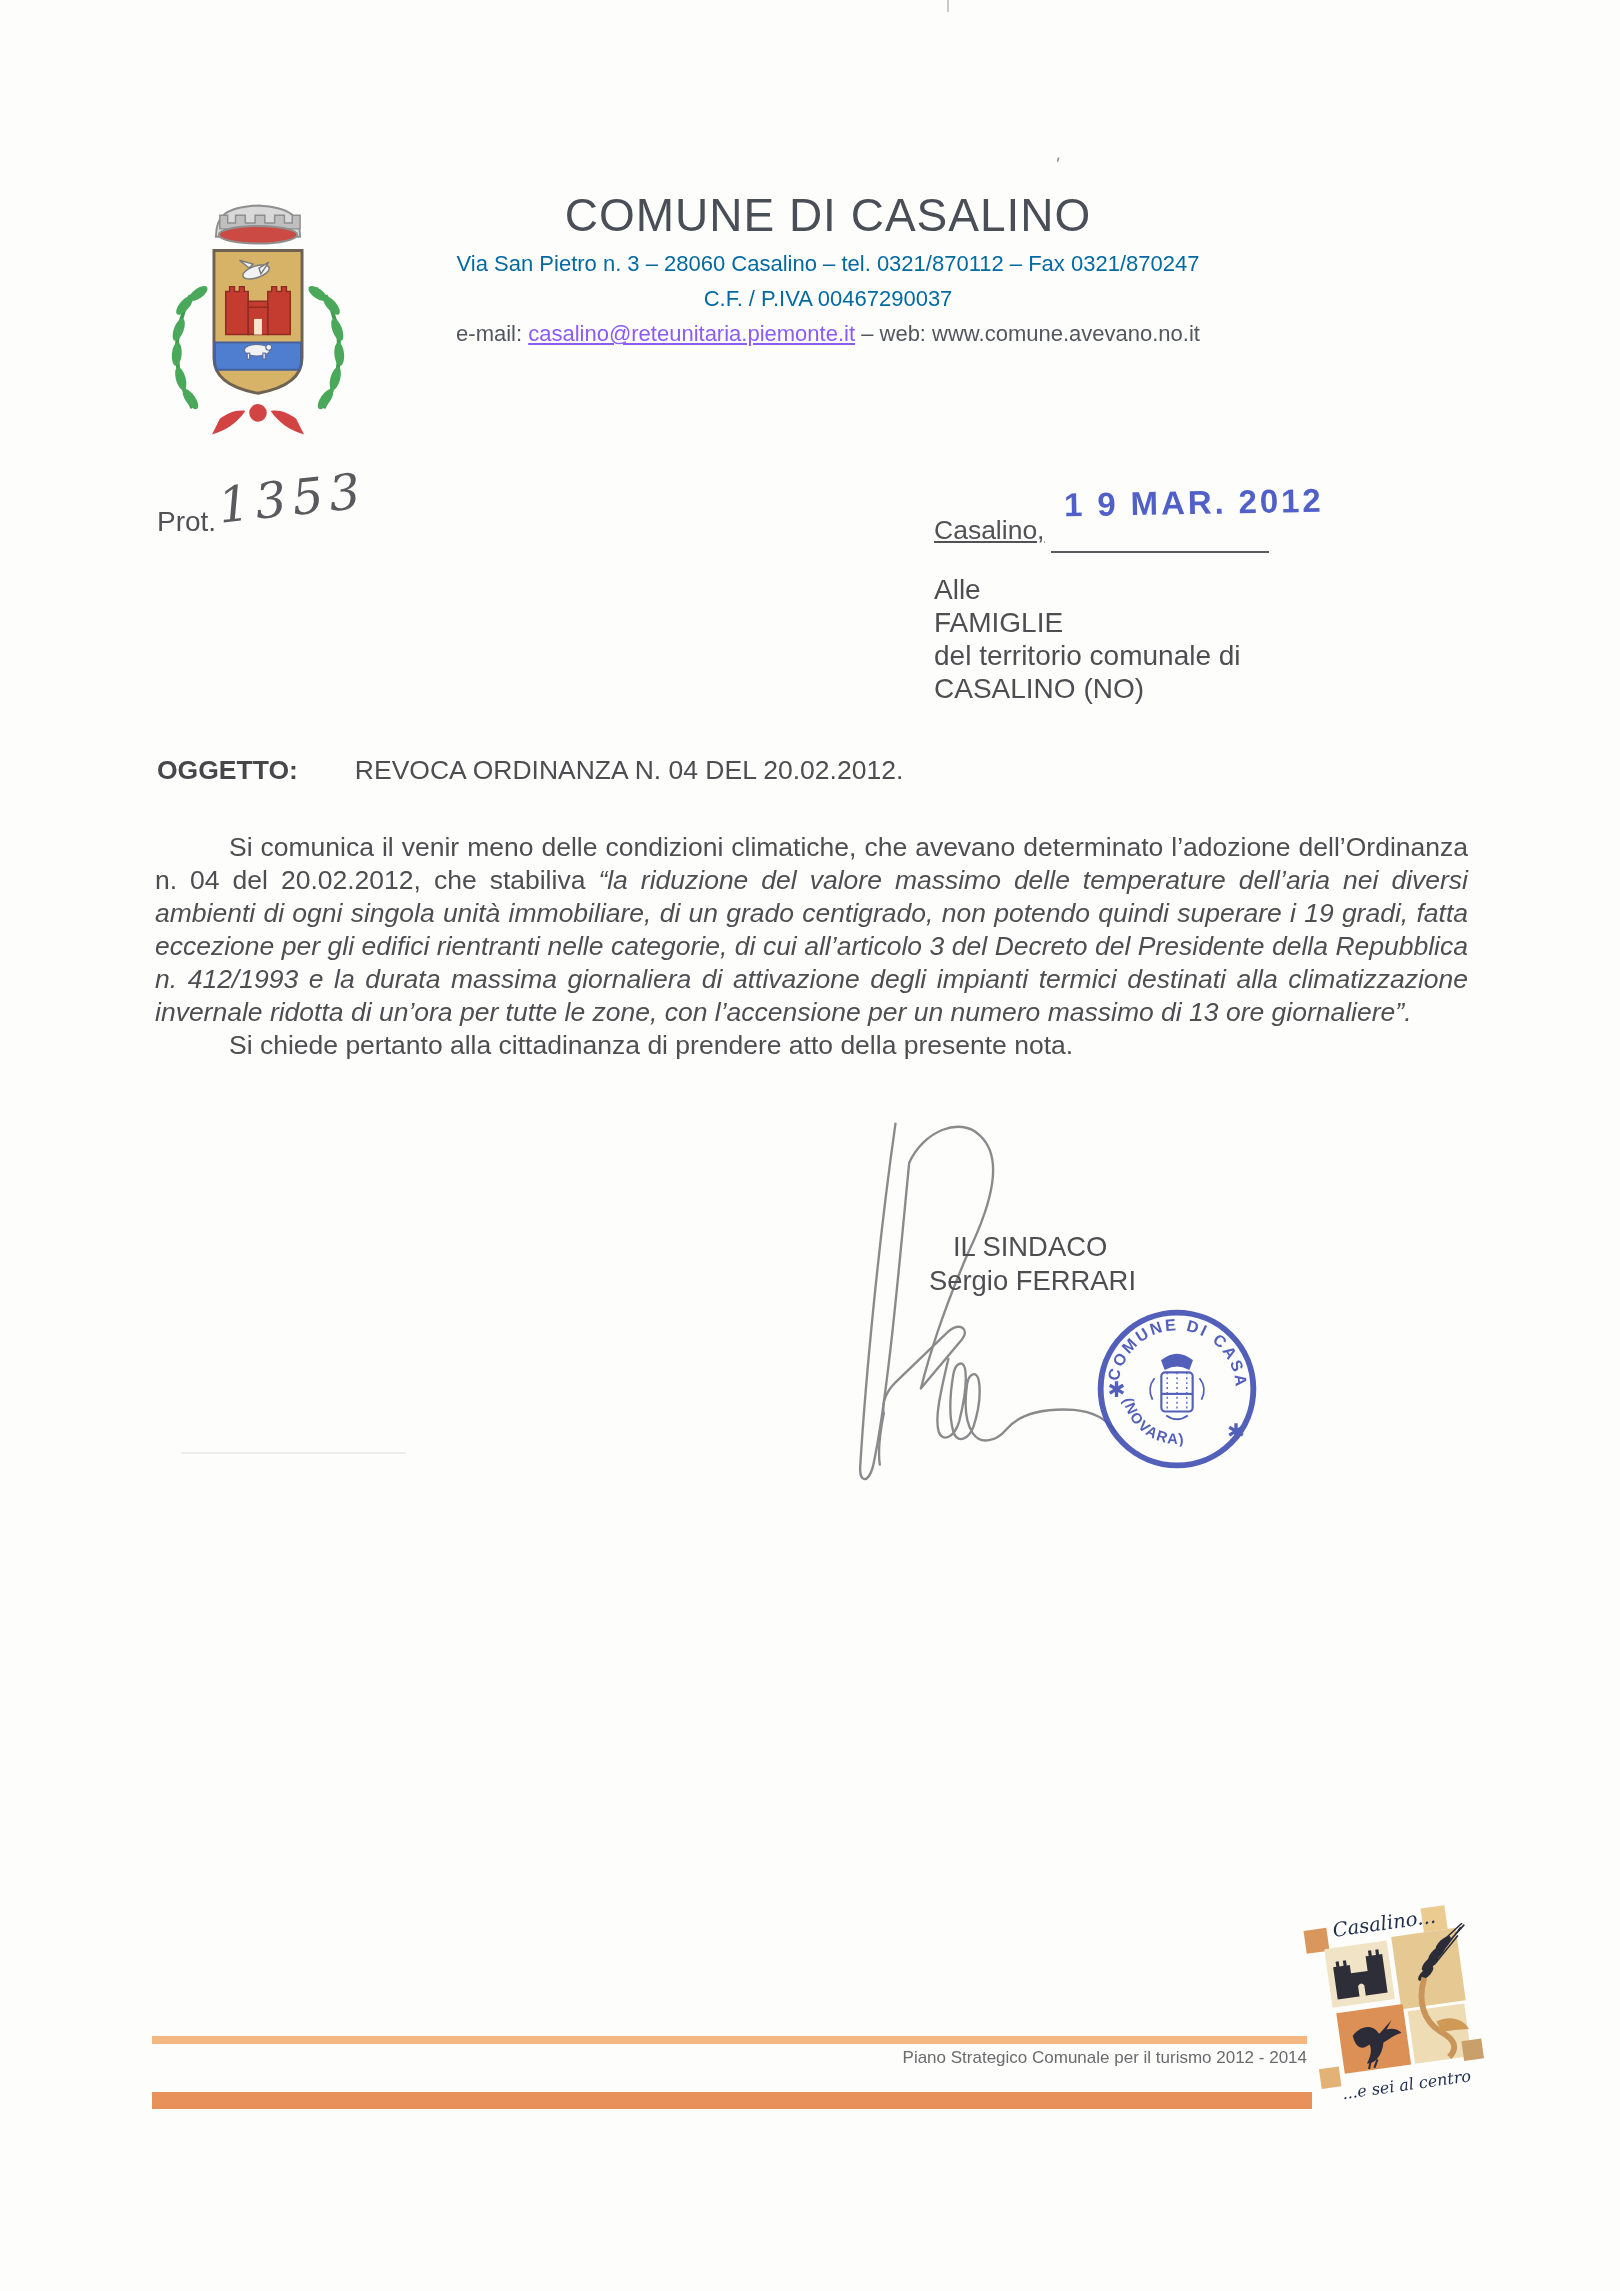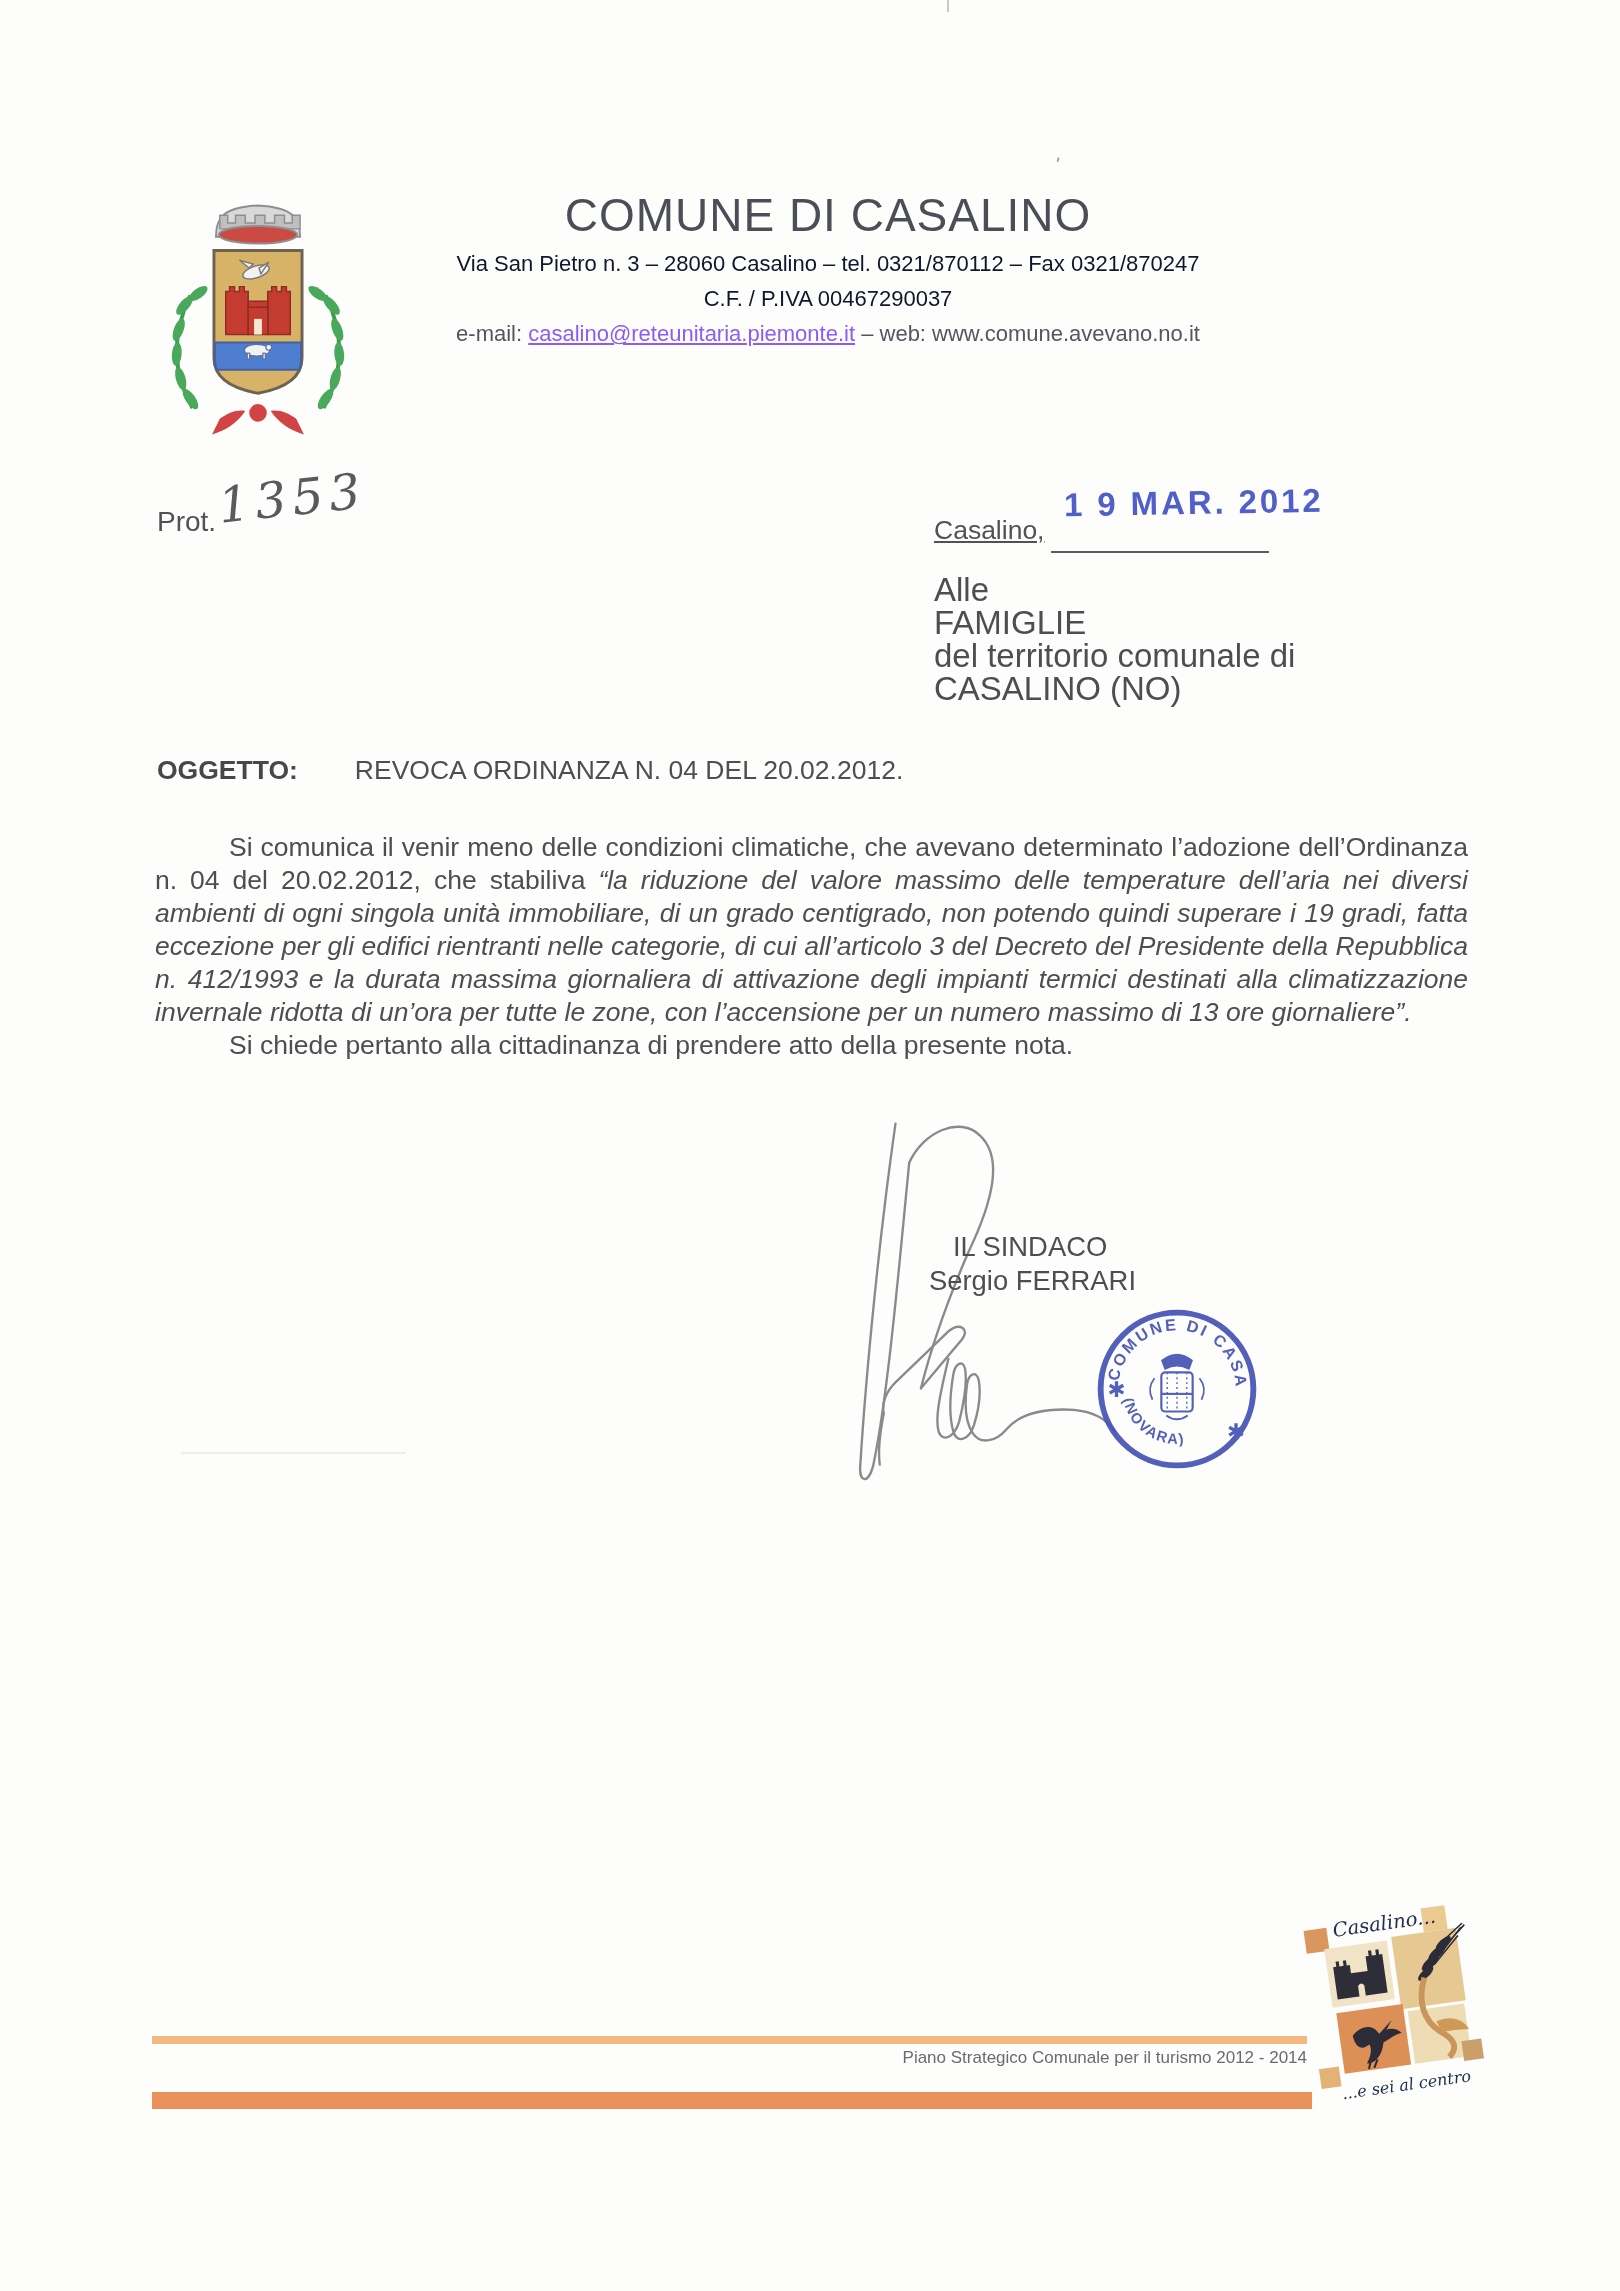--- a/index.html
+++ b/index.html
@@ -7,35 +7,35 @@
     position:relative; width:1620px; height:2292px;
     background:#fdfdfc; overflow:hidden;
     font-family:"Liberation Sans", sans-serif; color:#515156;
   }
   .abs{position:absolute;}
 
   
   .hdr-text{left:333px; top:188px; width:990px; text-align:center; color:#4a4e57;}
   .hdr-title{font-size:46px; letter-spacing:1px; font-weight:400;}
   .hdr-sub{font-size:28px; margin-top:9.8px;}
-  .hdr-line{font-size:22px; margin-top:8.8px; color:#0f172a;}
+  .hdr-line{font-size:22px; margin-top:8.8px; color:#0369a1;}
   .hdr-mail{font-size:22px; margin-top:9.8px; color:#53565e;}
   .mail-link{color:#8b5cf6; text-decoration:underline;}
 
   
   .prot-label{left:157px; top:506px; font-size:28px;}
   .prot-num{left:218px; top:470px; font-size:49px; color:#5a5a5e;
     transform:rotate(-6deg); letter-spacing:5.9px; font-family:"DejaVu Serif", serif; font-style:italic;}
   .place-label{left:934px; top:515px; font-size:26.5px;text-decoration:underline;}
   .date-underline{left:1051px; top:551px; width:218px; height:2px; background:#5c5c60;}
   .date-stamp{left:1064px; top:484px; font-size:33px; font-weight:bold; color:#3f50c4;
     letter-spacing:2.9px; transform:rotate(-1deg); opacity:.9;}
 
   
-  .recipient{left:934px; top:573px; font-size:33px; line-height:33px; color:#4e4e52;}
+  .recipient{left:934px; top:573px; font-size:28px; line-height:33px; color:#4e4e52;}
 
   
   .subject{left:157px; top:755px; font-size:26.5px; color:#4e4e52;}
   .subject b{font-weight:bold; color:#47474b;}
   .subject-text{margin-left:57px;}
 
   
   .body-block{left:155px; top:831px; width:1313px; font-size:26.5px; line-height:33px;
     color:#4e4e52; text-align:justify;}
   .body-block p{margin:0; text-indent:74px;}

